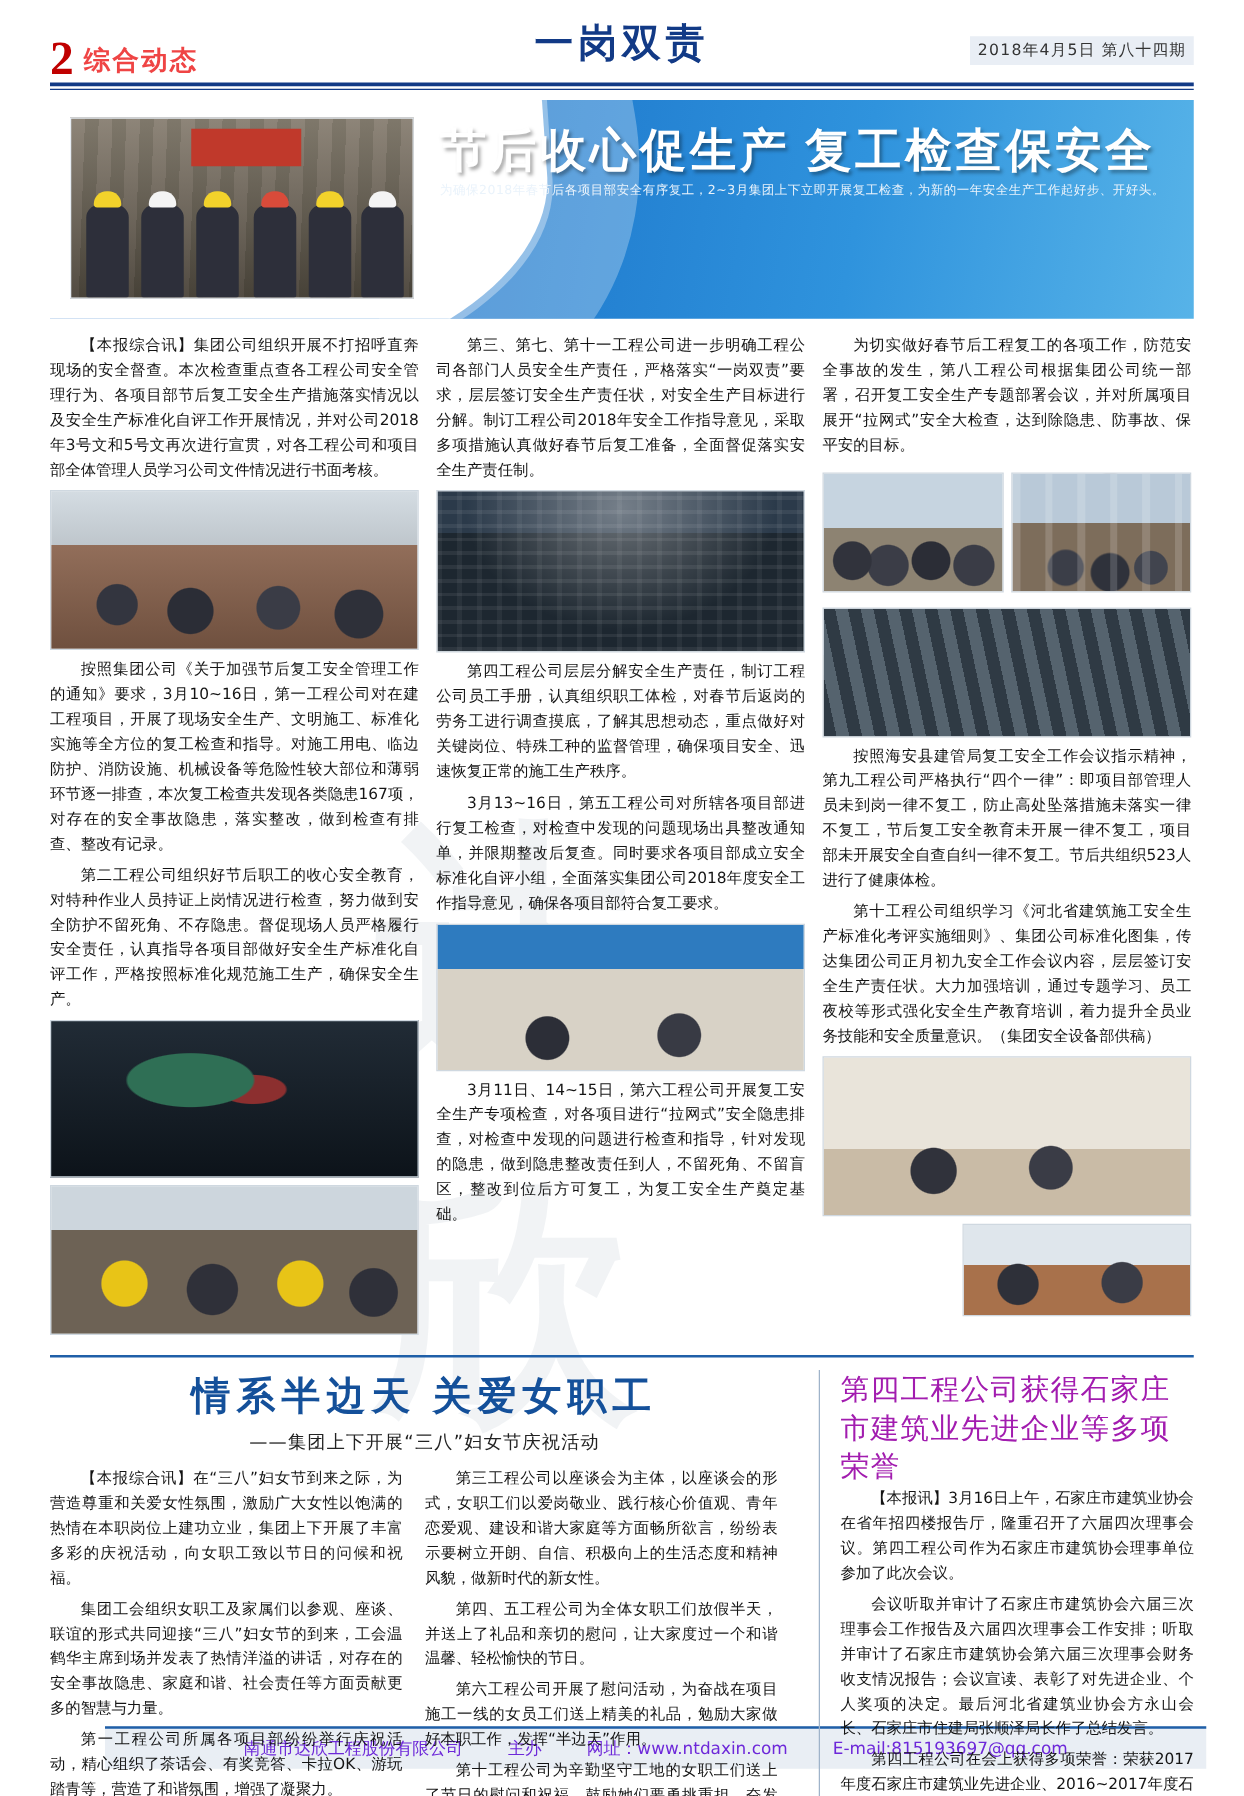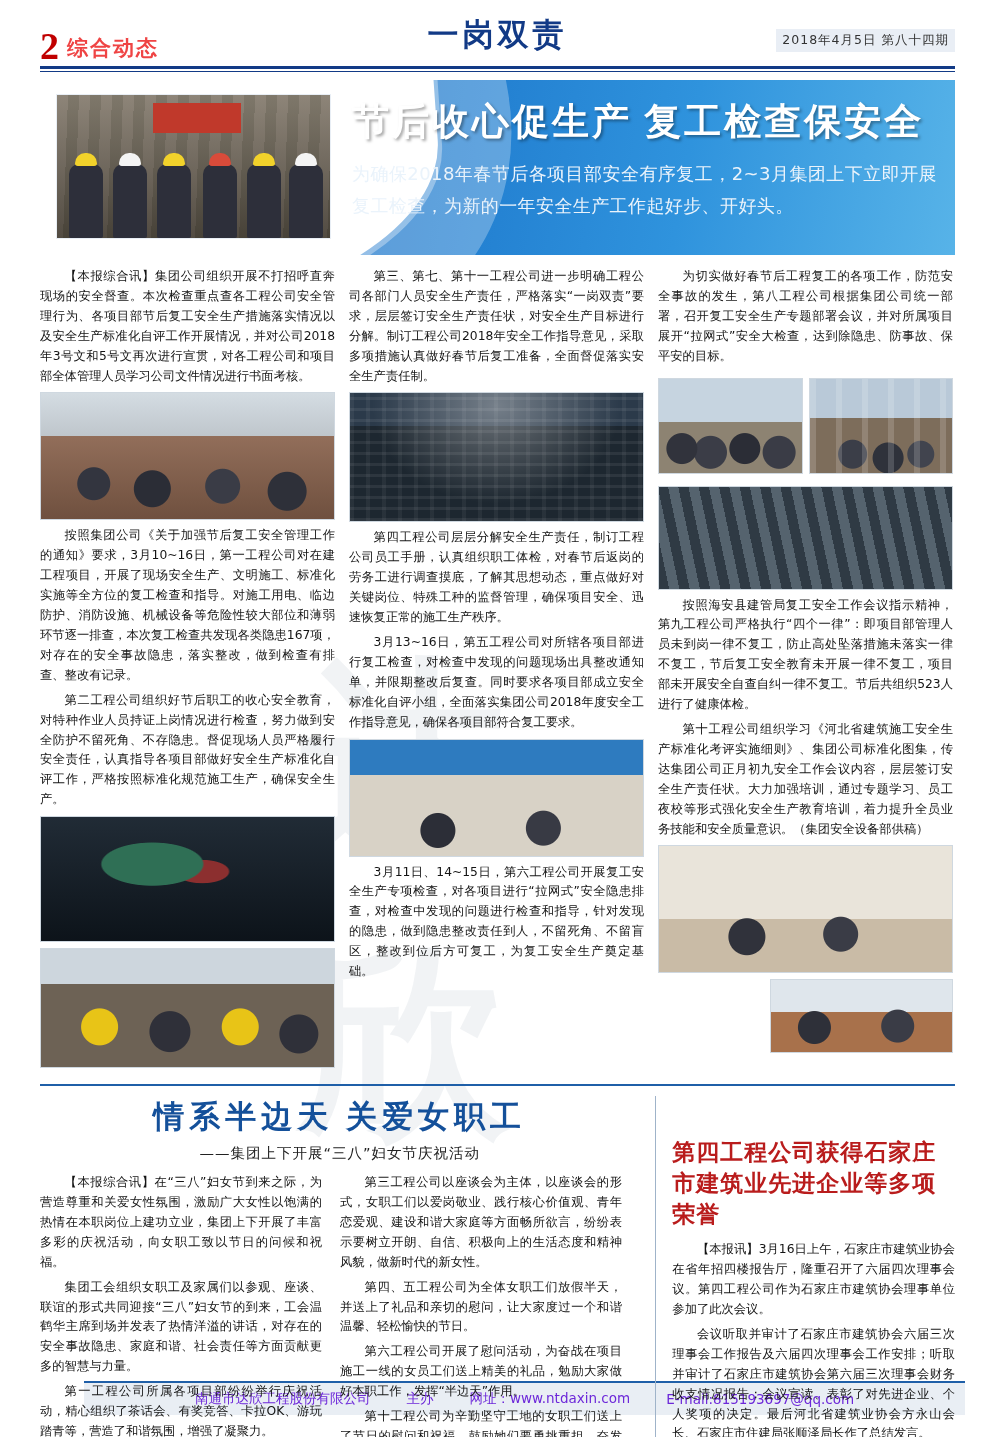--- a/index.html
+++ b/index.html
@@ -72,21 +72,21 @@
   .bp-fig.r::before { background:#d94b3a; }
   .bp-banner { position:absolute; top:8px; left:96px; width:88px; height:30px; background:#c0392b; }
   .banner-text-wrap { position:absolute; left:312px; top:20px; right:18px; }
   .banner-h1 {
     font-family:"Liberation Serif", serif;
     font-size:37px; font-weight:bold; color:#ffffff; letter-spacing:3px;
     text-shadow: 2px 2px 3px rgba(0,0,0,0.35);
     line-height:1.2;
   }
   .banner-sub {
-    margin-top:14px; font-size:18px; color:#eaf3fb; line-height:1.75; letter-spacing:0.4px;
+    margin-top:0; font-size:10px; color:#eaf3fb; line-height:1.75; letter-spacing:0.4px;
     max-width:640px; text-align:justify;
   }
 
   
   .watermark {
     position:absolute; left:300px; top:620px; width:420px; height:330px;
     font-family:"Liberation Serif", serif; font-size:210px; color:rgba(170,180,195,0.16);
     font-weight:bold; letter-spacing:20px; pointer-events:none; z-index:0;
   }
 
@@ -184,22 +184,22 @@
   .bl { width:600px; position:relative; }
   .br { width:300px; padding-left:16px; border-left:1px solid #9fb3c9; }
   .bl-title {
     text-align:center; font-family:"Liberation Serif", serif; font-weight:bold;
     font-size:31px; color:#14509a; letter-spacing:5px;
   }
   .bl-sub { text-align:center; font-size:14.5px; color:#222; margin-top:6px; letter-spacing:1px; }
   .bl-cols { display:flex; gap:18px; margin-top:10px; }
   .bl-cols .c { width:282px; }
   .br-title {
-    font-family:"Liberation Serif", serif; font-weight:bold; font-size:23px;
-    color:#b91c1c; line-height:1.35; letter-spacing:1px;margin-top:41px;
+    font-family:"Liberation Serif", serif; font-weight:normal; font-size:23px;
+    color:#a21caf; line-height:1.35; letter-spacing:1px;
   }
 
   
   .footer {
     position:absolute; left:40px; right:30px; bottom:22px;
     border-top:2px solid #1f5fa8;
     background:#e9eef4;
     height:34px; display:flex; align-items:center; justify-content:center;
     gap:36px; font-size:13.5px; color:#6d28d9;margin-left:44px;
   }
@@ -313,21 +313,21 @@
           <p class="body">第四、五工程公司为全体女职工们放假半天，并送上了礼品和亲切的慰问，让大家度过一个和谐温馨、轻松愉快的节日。</p>
           <p class="body">第六工程公司开展了慰问活动，为奋战在项目施工一线的女员工们送上精美的礼品，勉励大家做好本职工作，发挥“半边天”作用。</p>
           <p class="body">第十工程公司为辛勤坚守工地的女职工们送上了节日的慰问和祝福，鼓励她们要勇挑重担，奋发有为，以饱满的热情参与到企业的建设发展中。</p>
 
         </div>
       </div>
     </div>
 
     <div class="br">
       <div class="br-title">第四工程公司获得石家庄市建筑业先进企业等多项荣誉</div>
-      <p class="body" style="margin-top:10px">【本报讯】3月16日上午，石家庄市建筑业协会在省年招四楼报告厅，隆重召开了六届四次理事会议。第四工程公司作为石家庄市建筑协会理事单位参加了此次会议。</p>
+      <p class="body" style="">【本报讯】3月16日上午，石家庄市建筑业协会在省年招四楼报告厅，隆重召开了六届四次理事会议。第四工程公司作为石家庄市建筑协会理事单位参加了此次会议。</p>
       <p class="body">会议听取并审计了石家庄市建筑协会六届三次理事会工作报告及六届四次理事会工作安排；听取并审计了石家庄市建筑协会第六届三次理事会财务收支情况报告；会议宣读、表彰了对先进企业、个人奖项的决定。最后河北省建筑业协会方永山会长、石家庄市住建局张顺泽局长作了总结发言。</p>
       <p class="body">第四工程公司在会上获得多项荣誉：荣获2017年度石家庄市建筑业先进企业、2016~2017年度石家庄市建筑业诚信企业、2017年度石家庄市建筑业优秀企业经理；傅海棠同志被聘请为石家庄市建筑业工程质量安全专家。（彭川）</p>
     </div>
   </div>
 
   <div class="footer">
     <span>南通市达欣工程股份有限公司</span>
     <span>主办</span>
     <span>网址：www.ntdaxin.com</span>
     <span>E-mail:815193697@qq.com</span>

